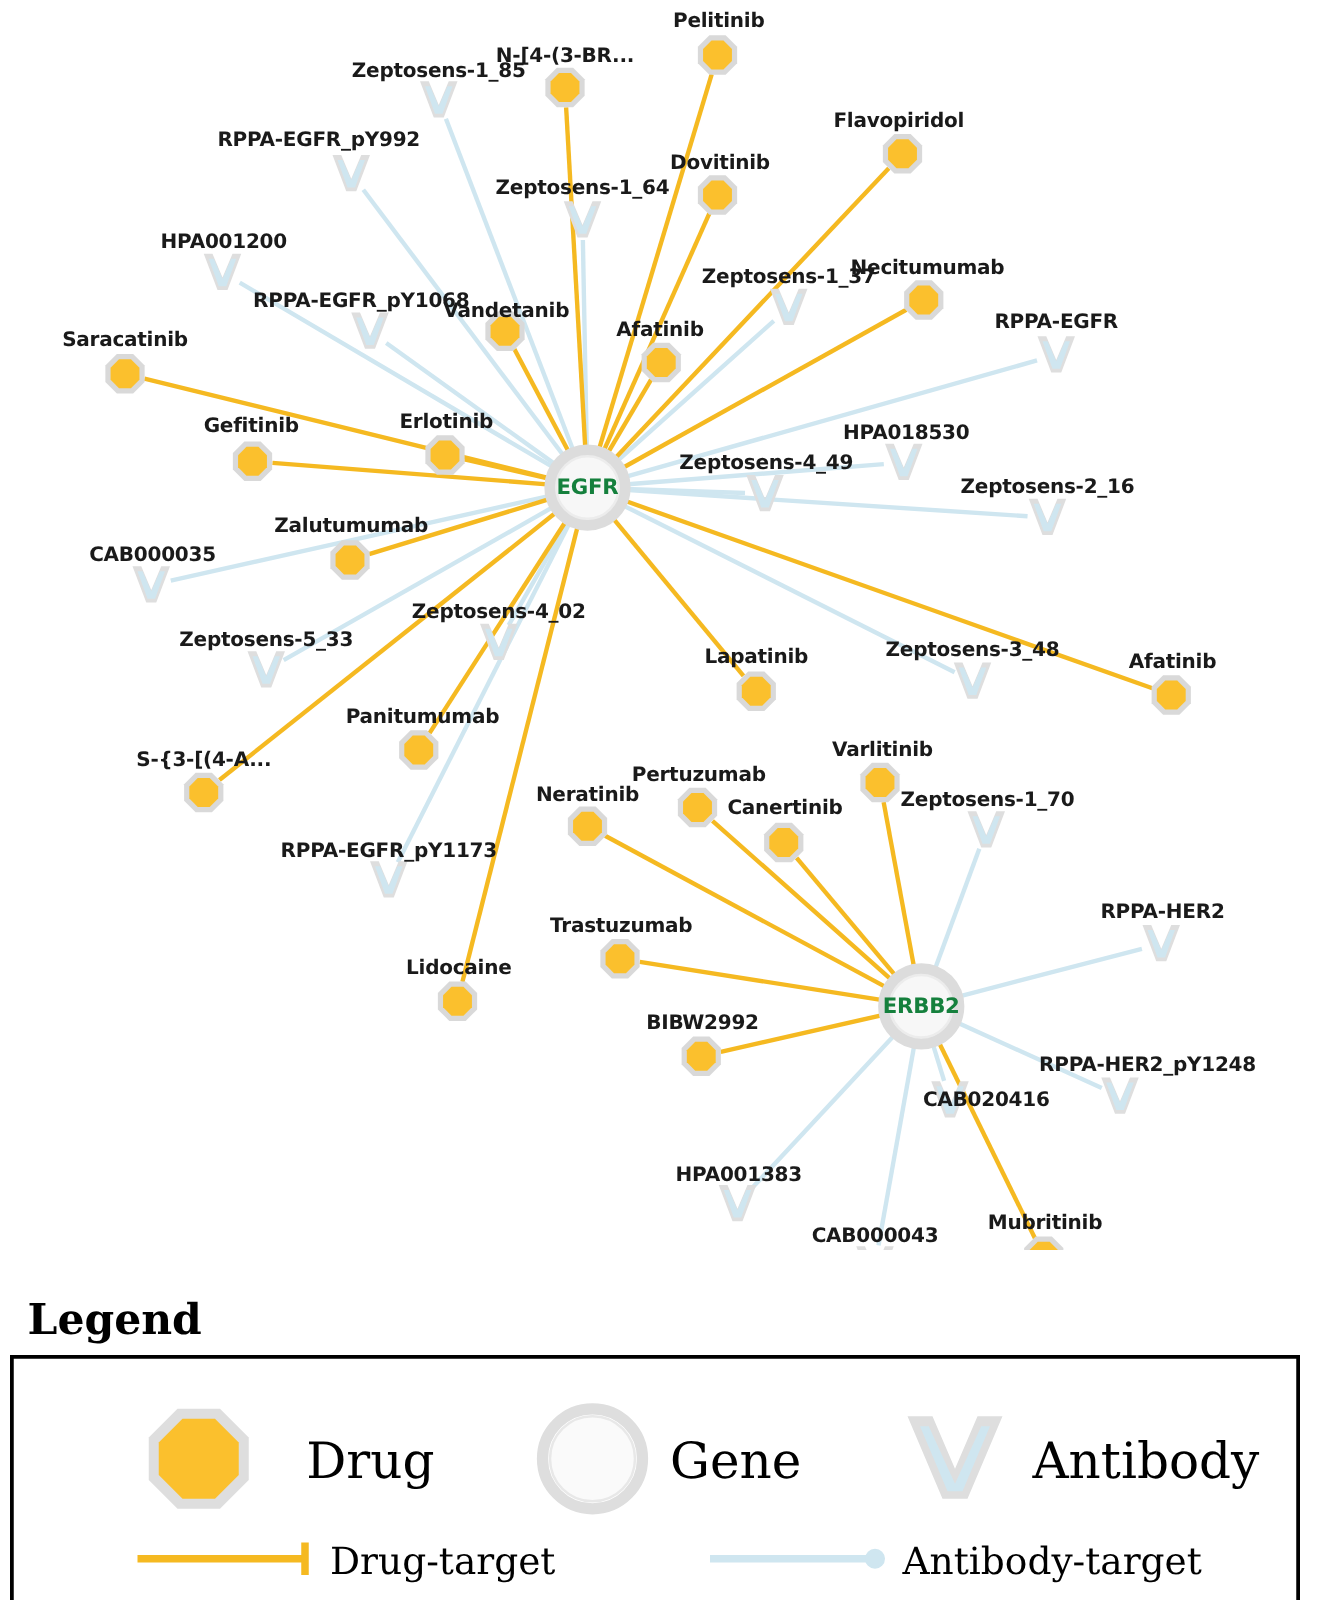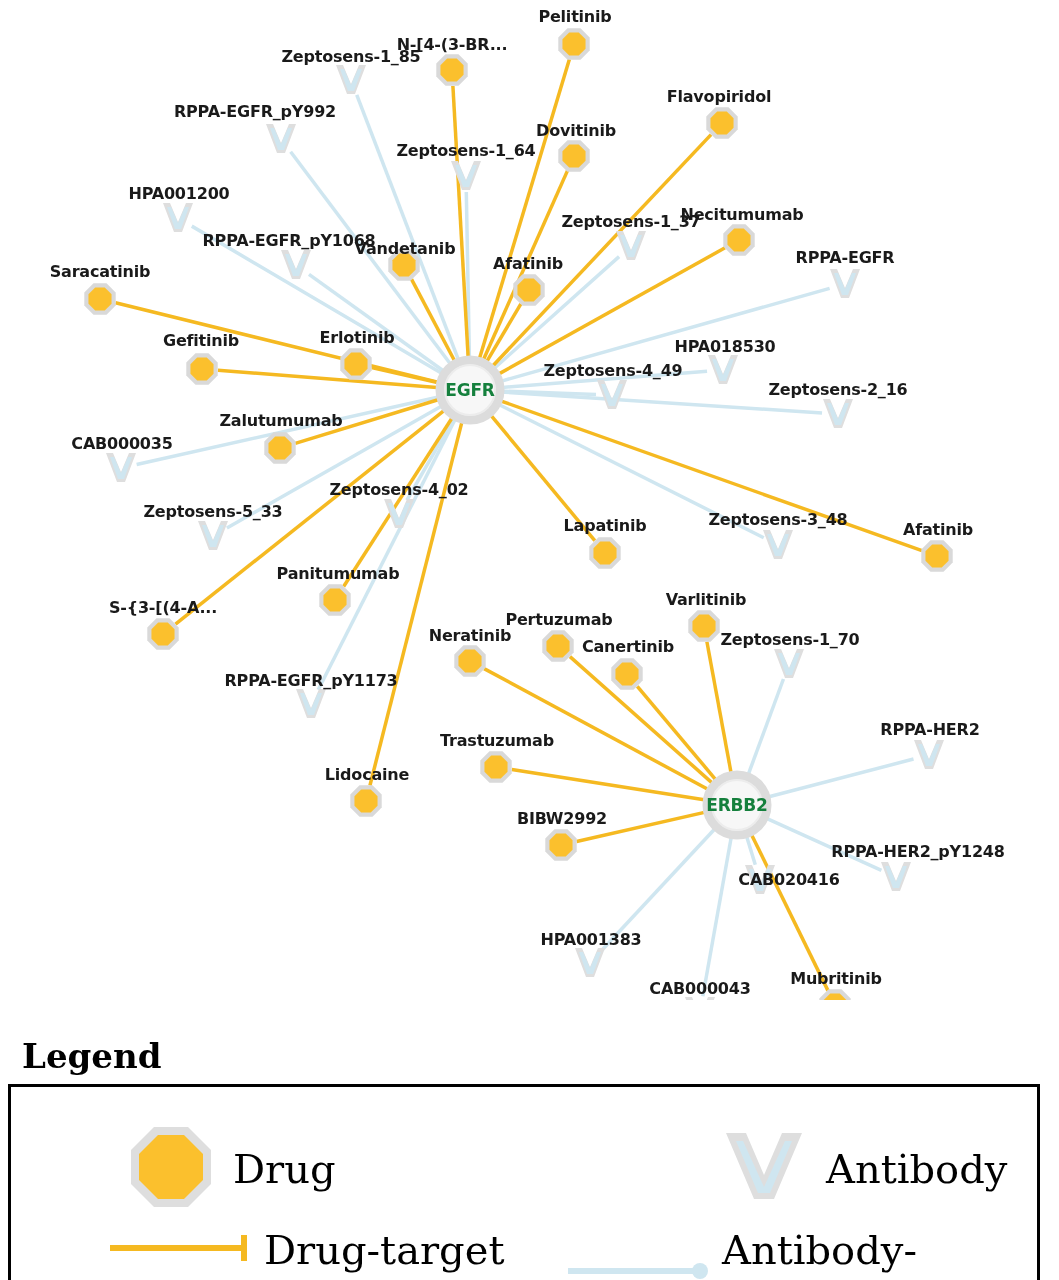--- a/index.html
+++ b/index.html
@@ -88,21 +88,21 @@
     width: 100%;
     height: 60px;
   }
   .legend-edge-item {
     position: absolute;
     display: flex;
     align-items: center;
   }
   .legend-edge-text {
     font-family: "DejaVu Serif", serif;
-    font-size: 40px;
+    font-size: 30px;
     color: #000;
     margin-left: 8px;
   }
 </style>
 </head>
 <body>
 
 <div id="network">
   <svg id="net-svg" width="1059" height="1000">
       <line x1="356.7339774488117" y1="94.93725217757667" x2="459.2487922834781" y2="361.99265216704373" stroke="#cfe6f0" stroke-width="3.5" stroke-linecap="butt"></line>
@@ -382,30 +382,39 @@
       <div class="node-label gene-label" style="left: 470px; top: 390px;">EGFR</div>
       <div class="node-label gene-label" style="left: 737px; top: 805px;">ERBB2</div>
     </div>
 </div>
 
 <div class="legend-wrap">
   <div class="legend-title">Legend</div>
   <div class="legend-box">
     <div class="legend-row1">
 
-      <div class="legend-item" style="left:112px; top:10px;">
+      <div class="legend-item" style="left:100px; top:10px;gap:24px;">
         <span>
           <svg width="96" height="96" viewBox="0 0 96 96">
             <polygon points="31,8 65,8 88,31 88,65 65,88 31,88 8,65 8,31" fill="#dedede"></polygon>
             <polygon points="35,16 61,16 80,35 80,61 61,80 35,80 16,61 16,35" fill="#fbc02d"></polygon>
           </svg>
         </span>
         <span class="legend-text">Drug</span>
       </div>
 
+      <div class="legend-item" style="left:415px; top:10px;">
+        <span>
+          <svg width="96" height="96" viewBox="0 0 96 96">
+            <circle cx="48" cy="48" r="40" fill="none" stroke="#dedede" stroke-width="9"></circle>
+            <circle cx="48" cy="48" r="34" fill="#fafafa" stroke="#e8e8e8" stroke-width="2"></circle>
+          </svg>
+        </span>
+        <span class="legend-text">Gene</span>
+      </div>
 
       <div class="legend-item" style="left:705px; top:10px;">
         <span>
           <svg width="96" height="96" viewBox="0 0 96 96">
             <path d="M10 14 L30 14 L48 56 L66 14 L86 14 L58 80 L38 80 Z" fill="#dedede"></path>
             <path d="M20 22 L27 22 L48 68 L69 22 L76 22 L54 74 L42 74 Z" fill="#cfe6f0"></path>
           </svg>
         </span>
         <span class="legend-text">Antibody</span>
       </div>

